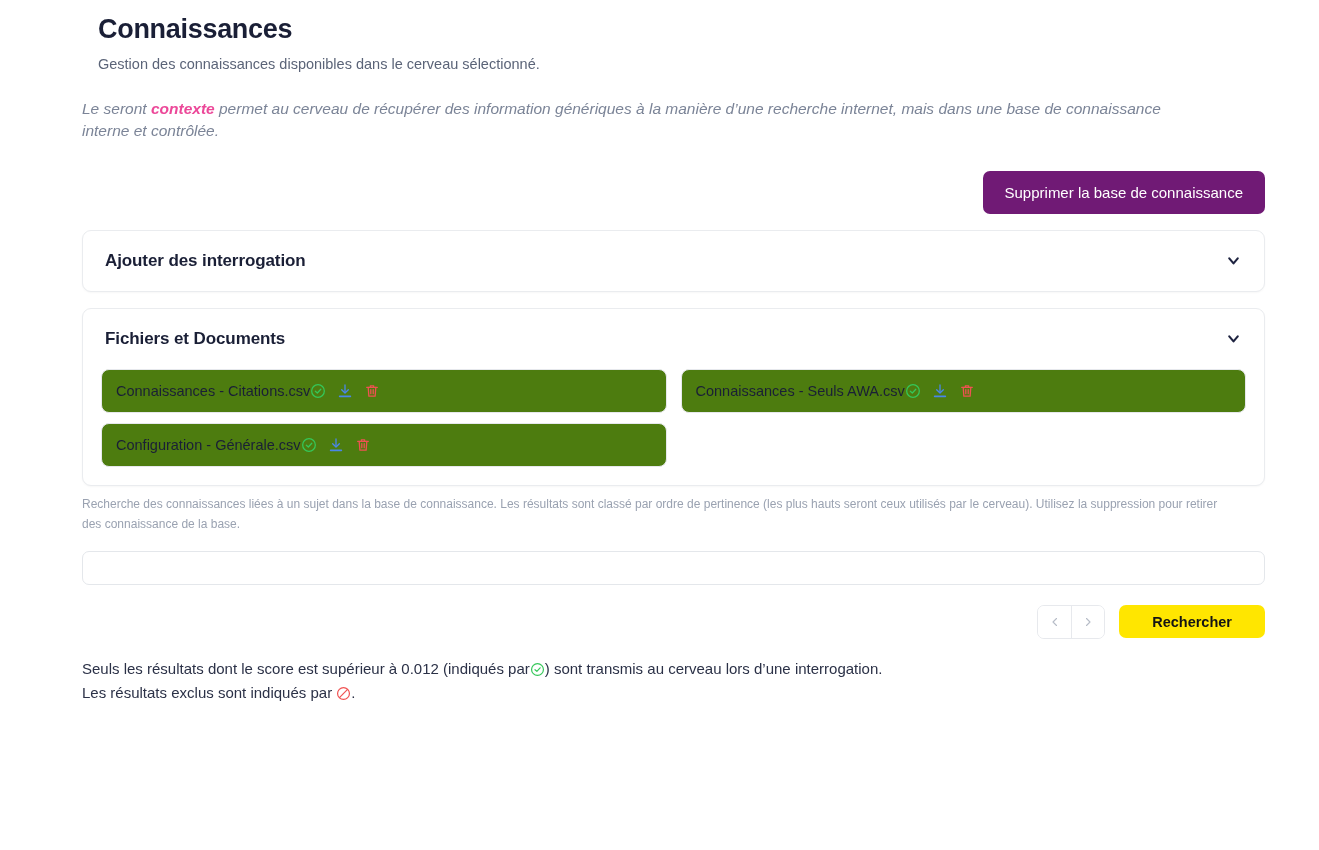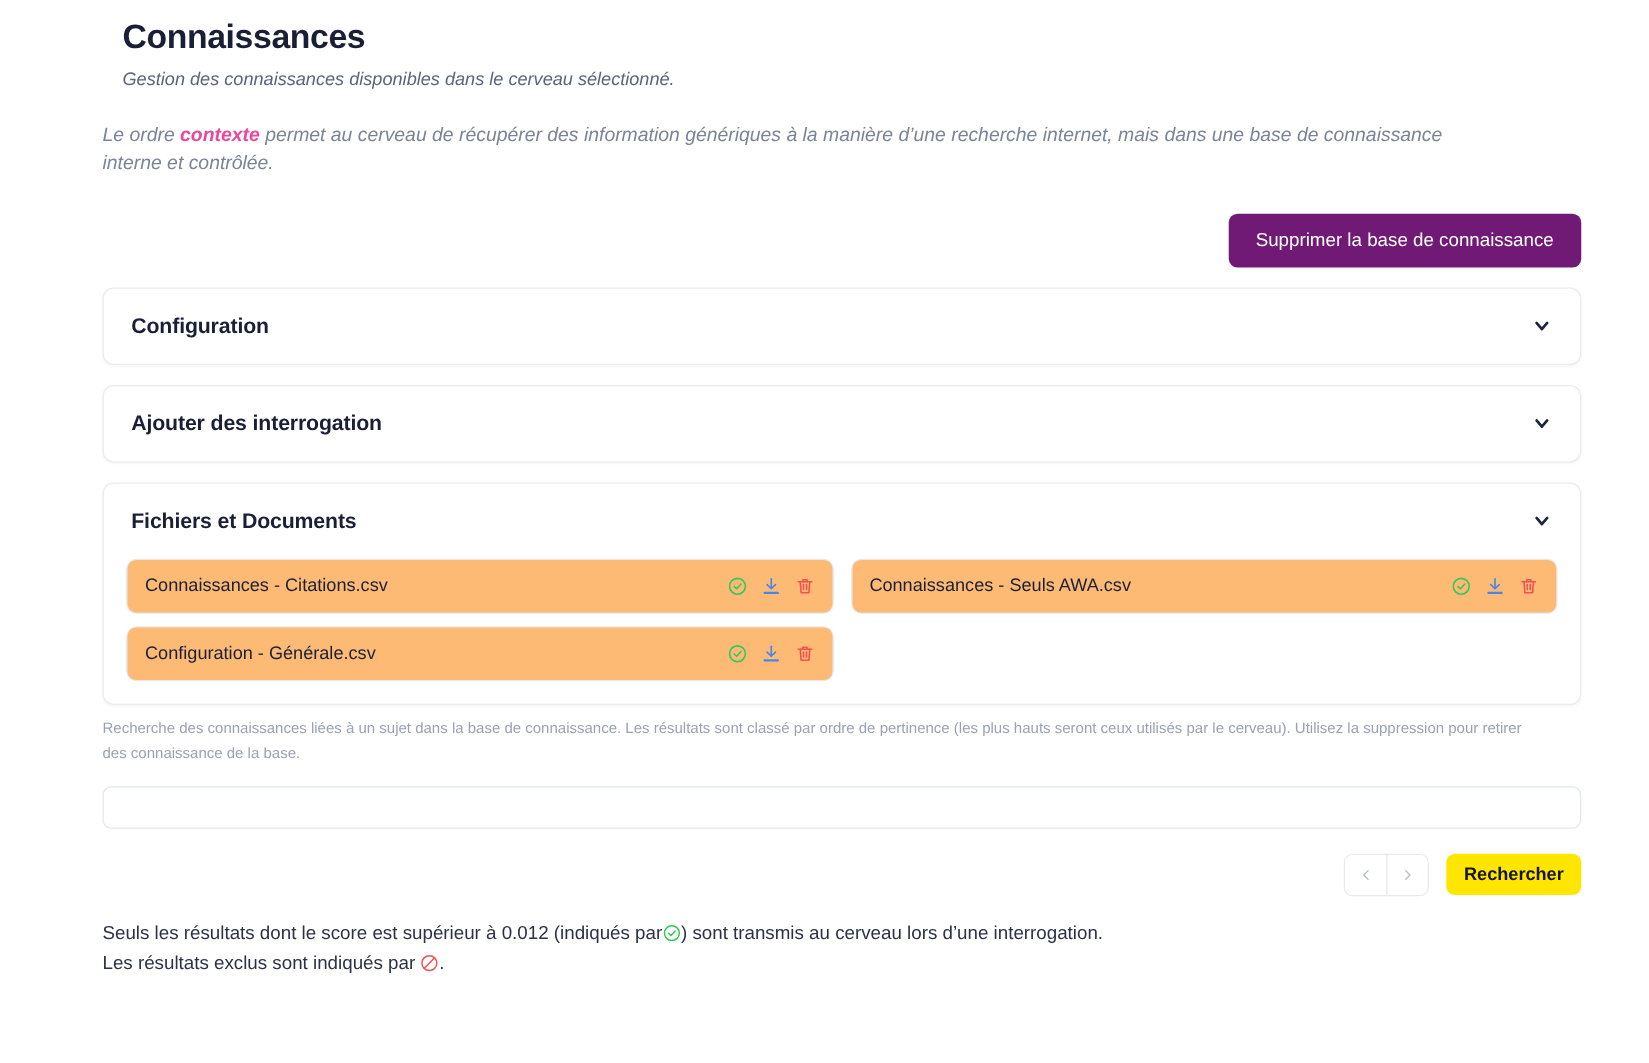--- a/index.html
+++ b/index.html
@@ -21,21 +21,20 @@
     font-size: 27px;
     font-weight: 700;
     color: #1a1f36;
     margin: 0 0 0 16px;
     letter-spacing: -0.3px;
   }
   .subtitle {
     font-size: 14.5px;
     color: #5b6478;
     margin: 11px 0 0 16px;
-    font-style: italic;
   }
   .module-desc {
     font-size: 15.5px;
     font-style: italic;
     color: #7b8497;
     margin: 26px 0 0 0;
     line-height: 1.45;
     max-width: 1110px;
   }
   .module-desc b { font-weight: 700; color: #ec4899; font-style: italic; }
@@ -73,25 +72,25 @@
     letter-spacing: -0.1px;
   }
   .chev { width: 17px; height: 17px; display: block; color: #1e2340; }
 
   .files-body {
     padding: 0 18px 18px 18px;
     display: flex; flex-wrap: wrap; gap: 10px 14px;
   }
   .file-row {
     flex: 0 0 calc(50% - 7px);
-    display: flex; align-items: center; justify-content: space-between;
+    display: flex; align-items: center; 
     border: 1px solid #e6e8ec;
     border-radius: 8px;
     padding: 13px 14px;
-    background: #fdba74;
+    background: #4d7c0f;
   }
   .file-name { font-size: 14.5px; color: #1a1f36; }
   .file-actions { display: flex; align-items: center; gap: 11px; }
   .ico { width: 16px; height: 16px; display: block; cursor: pointer; }
 
   .explore-title {
     font-size: 16.5px; font-weight: 700; color: #1a1f36;
     margin: 28px 0 0 0;
   }
   .explore-desc {
@@ -126,57 +125,47 @@
     color: #b6bcc7; font-size: 14px;
     display: flex; align-items: center; justify-content: center;
     font-family: "Liberation Sans", sans-serif;
   }
   .pager button + button { border-left: 1px solid #e7e9ed; }
   .btn-search {
     background: #ffe600; color: #141414;
     border: none; border-radius: 7px;
     font-size: 14.5px; font-weight: 700;
     font-family: "Liberation Sans", sans-serif;
-    padding: 0 14px; height: 33px; cursor: pointer;
+    padding: 0 33px; height: 33px; cursor: pointer;
   }
 
   .note {
     font-size: 15px; color: #2b3147; line-height: 1.6;
     margin-top: 18px;
   }
   .note .inline-ico { vertical-align: -3px; }
 </style>
 </head>
 <body>
 
 <div class="page">
   <div class="inner">
 
     <h1 class="title">Connaissances</h1>
     <div class="subtitle">Gestion des connaissances disponibles dans le cerveau sélectionné.</div>
 
     <div class="module-desc">
-      <span>Le ordre </span><b>contexte</b><span> permet au cerveau de récupérer des information génériques à la manière d’une recherche internet, mais dans une base de connaissance interne et contrôlée.</span>
+      <span>Le seront </span><b>contexte</b><span> permet au cerveau de récupérer des information génériques à la manière d’une recherche internet, mais dans une base de connaissance interne et contrôlée.</span>
     </div>
 
     <div class="danger-row">
       <button class="btn-danger">Supprimer la base de connaissance</button>
     </div>
 
     
-    <div class="accordion">
-      <div class="accordion-head">
-        <span class="accordion-title">Configuration</span>
-        <span>
-          <svg class="chev" viewBox="0 0 24 24" fill="none" stroke="currentColor" stroke-width="3" stroke-linecap="round" stroke-linejoin="round">
-              <polyline points="6 9 12 16 18 9"></polyline>
-            </svg>
-        </span>
-      </div>
-    </div>
 
     
     <div class="accordion">
       <div class="accordion-head">
         <span class="accordion-title">Ajouter des interrogation</span>
         <span>
           <svg class="chev" viewBox="0 0 24 24" fill="none" stroke="currentColor" stroke-width="3" stroke-linecap="round" stroke-linejoin="round">
               <polyline points="6 9 12 16 18 9"></polyline>
             </svg>
         </span>

